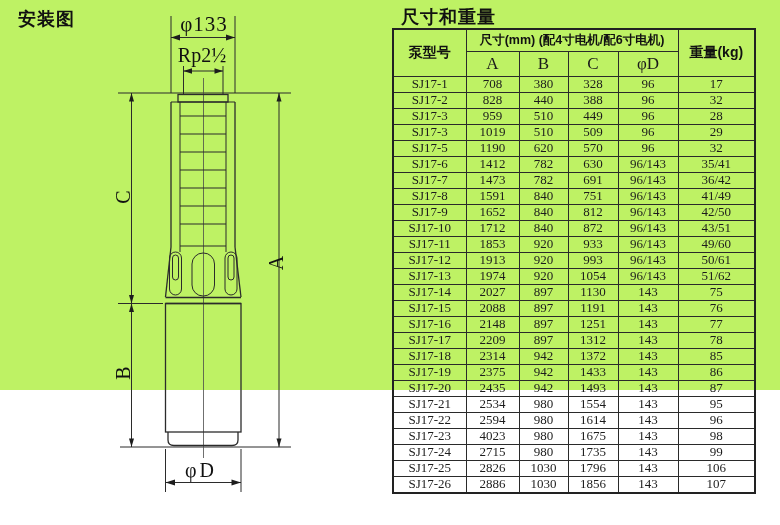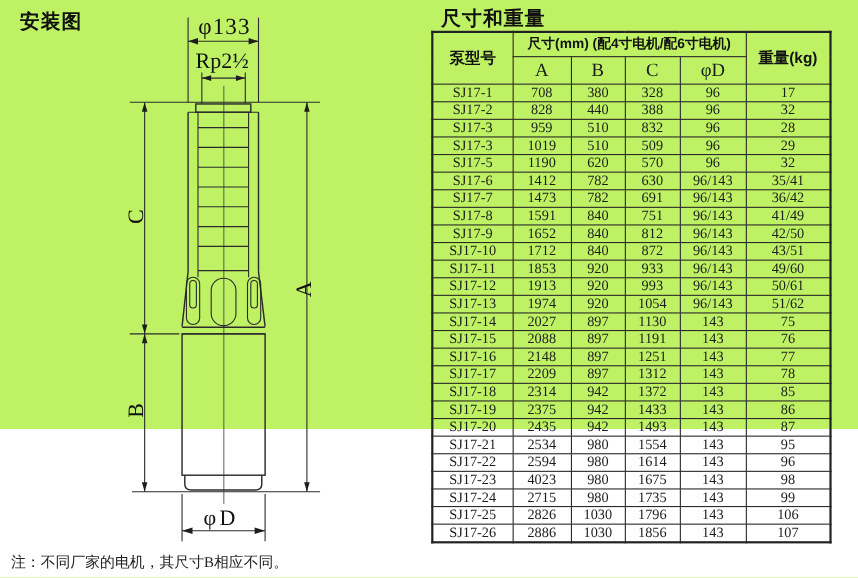--- a/index.html
+++ b/index.html
@@ -154,21 +154,20 @@
     <g>
       <line class="thin" x1="165.5" y1="449" x2="165.5" y2="492"></line>
       <line class="thin" x1="241" y1="449" x2="241" y2="492"></line>
       <line class="thin" x1="165.5" y1="482.5" x2="241" y2="482.5"></line>
       <polygon points="165.5,482.5 175,479.6 175,485.4"></polygon>
       <polygon points="241,482.5 231.5,479.6 231.5,485.4"></polygon>
       <text class="spread" x="201" y="477" text-anchor="middle">φD</text>
     </g>
   </svg>
 
-  <div class="note">注：不同厂家的电机，其尺寸B相应不同。</div>
 
   <div class="table-wrap">
     <table>
       <colgroup>
         <col style="width:73px">
           <col style="width:53px">
           <col style="width:49px">
         <col style="width:50px">
           <col style="width:60px">
           <col style="width:77px">
@@ -200,21 +199,21 @@
             <td>828</td>
             <td>440</td>
             <td>388</td>
             <td>96</td>
             <td>32</td>
           </tr>
           <tr>
             <td>SJ17-3</td>
             <td>959</td>
             <td>510</td>
-            <td>832</td>
+            <td>449</td>
             <td>96</td>
             <td>28</td>
           </tr>
           <tr>
             <td>SJ17-3</td>
             <td>1019</td>
             <td>510</td>
             <td>509</td>
             <td>96</td>
             <td>29</td>

